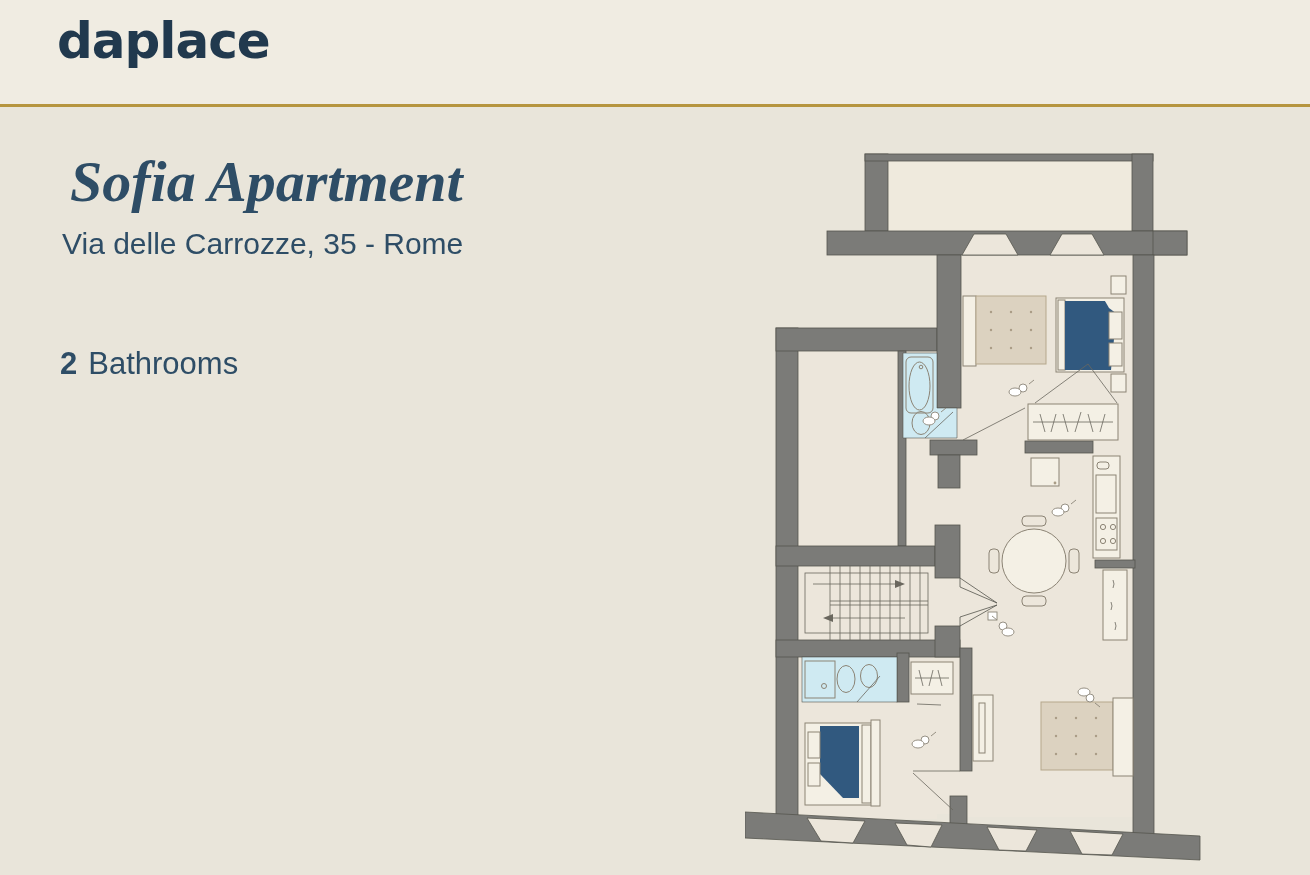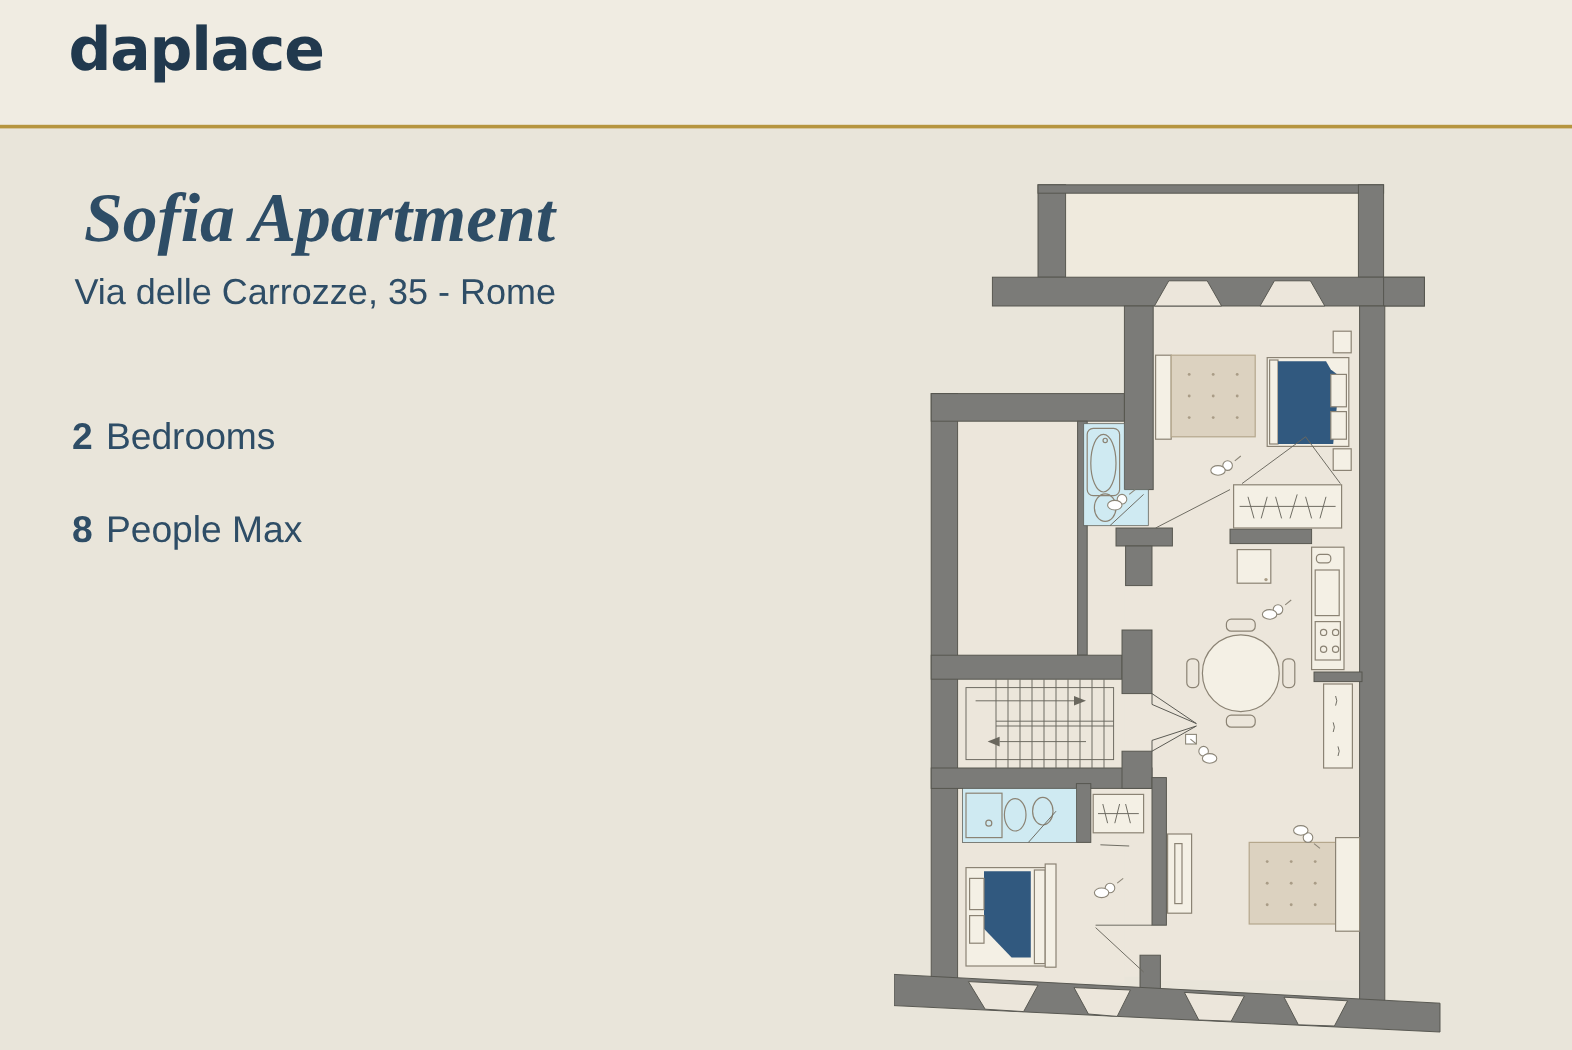--- a/index.html
+++ b/index.html
@@ -86,24 +86,21 @@
 
 <header class="header">
   <div class="logo">daplace</div>
 </header>
 
 <h1 class="title">Sofia Apartment</h1>
 <div class="subtitle">Via delle Carrozze, 35 - Rome</div>
 
 <ul class="features">
   <li class="feature-row">
-    <span class="feature-value">2</span><span>Bedrooms</span>
-  </li>
-  <li class="feature-row">
-    <span class="feature-value">8</span><span>People Max</span>
+    <span class="feature-value">2</span><span>Bathrooms</span>
   </li>
 </ul>
 
 <div class="plan-wrap">
 <svg width="465" height="725" viewBox="0 0 465 725" xmlns="http://www.w3.org/2000/svg">
 
   <g>
     <rect class="terrace-floor" x="143" y="14" width="244" height="71"></rect>
     <rect class="floor" x="215" y="109" width="173" height="562"></rect>
     <rect class="floor" x="53" y="205" width="139" height="468"></rect>

